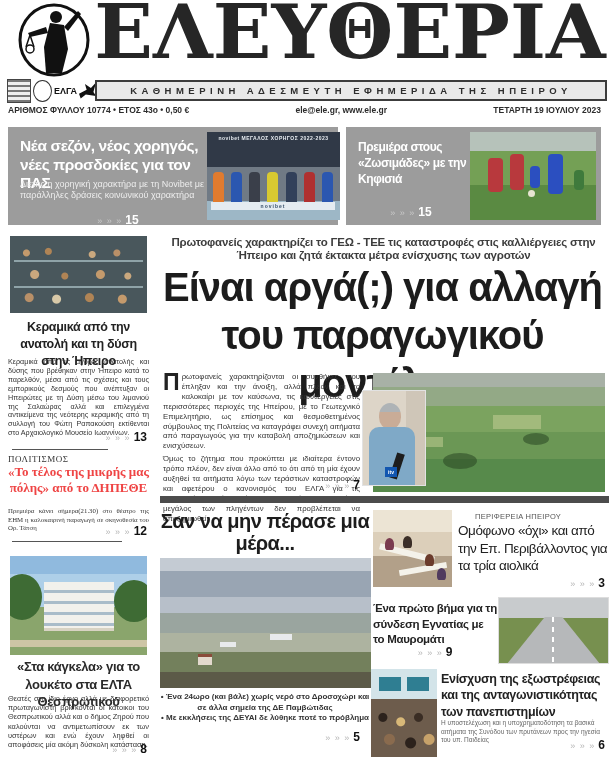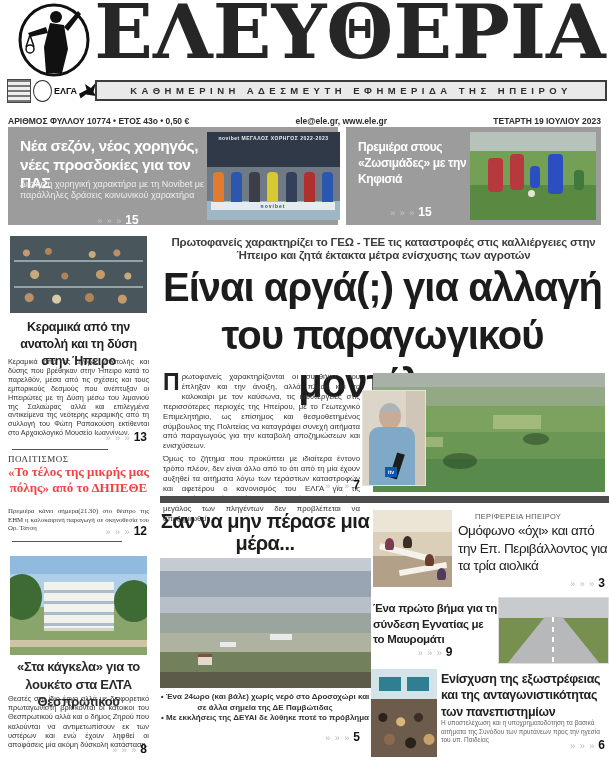--- a/index.html
+++ b/index.html
@@ -15,21 +15,21 @@
   .tagline{left:95px;top:80px;width:508px;height:17px;border:2px solid #3c3c3c;background:#e9e9e9;
            font-size:9.5px;font-weight:bold;letter-spacing:4.5px;text-align:center;line-height:17px;color:#2d2d2d;}
   .stamp{left:7px;top:78px;width:89px;height:25px;display:flex;align-items:center;gap:2px;}
   .stamp-box{width:26px;height:22px;border:1px solid #444;background:
       repeating-linear-gradient(180deg,#777 0 2px,#eee 2px 5px);}
   .stamp-circ{width:20px;height:20px;border:1.5px solid #333;border-radius:50%;
       font-size:4px;color:#333;text-align:center;line-height:20px;overflow:hidden;}
   .stamp-elta{font-weight:bold;font-size:9px;color:#111;}
   .stamp-bird{width:20px;height:16px;background:#111;
       clip-path:polygon(0 70%,45% 45%,35% 10%,70% 35%,100% 0,85% 60%,100% 85%,40% 75%,10% 100%);}
-  .inforow{left:8px;top:116px;width:593px;display:flex;justify-content:space-between;
+  .inforow{left:8px;top:105px;width:593px;display:flex;justify-content:space-between;
            font-size:8.5px;font-weight:bold;color:#2c2c2c;}
   .inforow span{white-space:nowrap;}
 
   
   .promoL{left:8px;top:127px;width:330px;height:98px;background:#9c9c9c;}
   .promoR{left:346px;top:127px;width:255px;height:98px;background:#9c9c9c;}
   .promo-h{font-weight:bold;color:#fff;letter-spacing:-0.4px;line-height:1.2;}
   .promoL .promo-h{position:absolute;left:12px;top:10px;width:186px;font-size:15.5px;}
   .promoR .promo-h{position:absolute;left:12px;top:12px;width:112px;font-size:12px;line-height:1.35;}
   .promo-sub{position:absolute;left:12px;top:52px;width:188px;font-size:9px;color:#ececec;line-height:1.25;}

